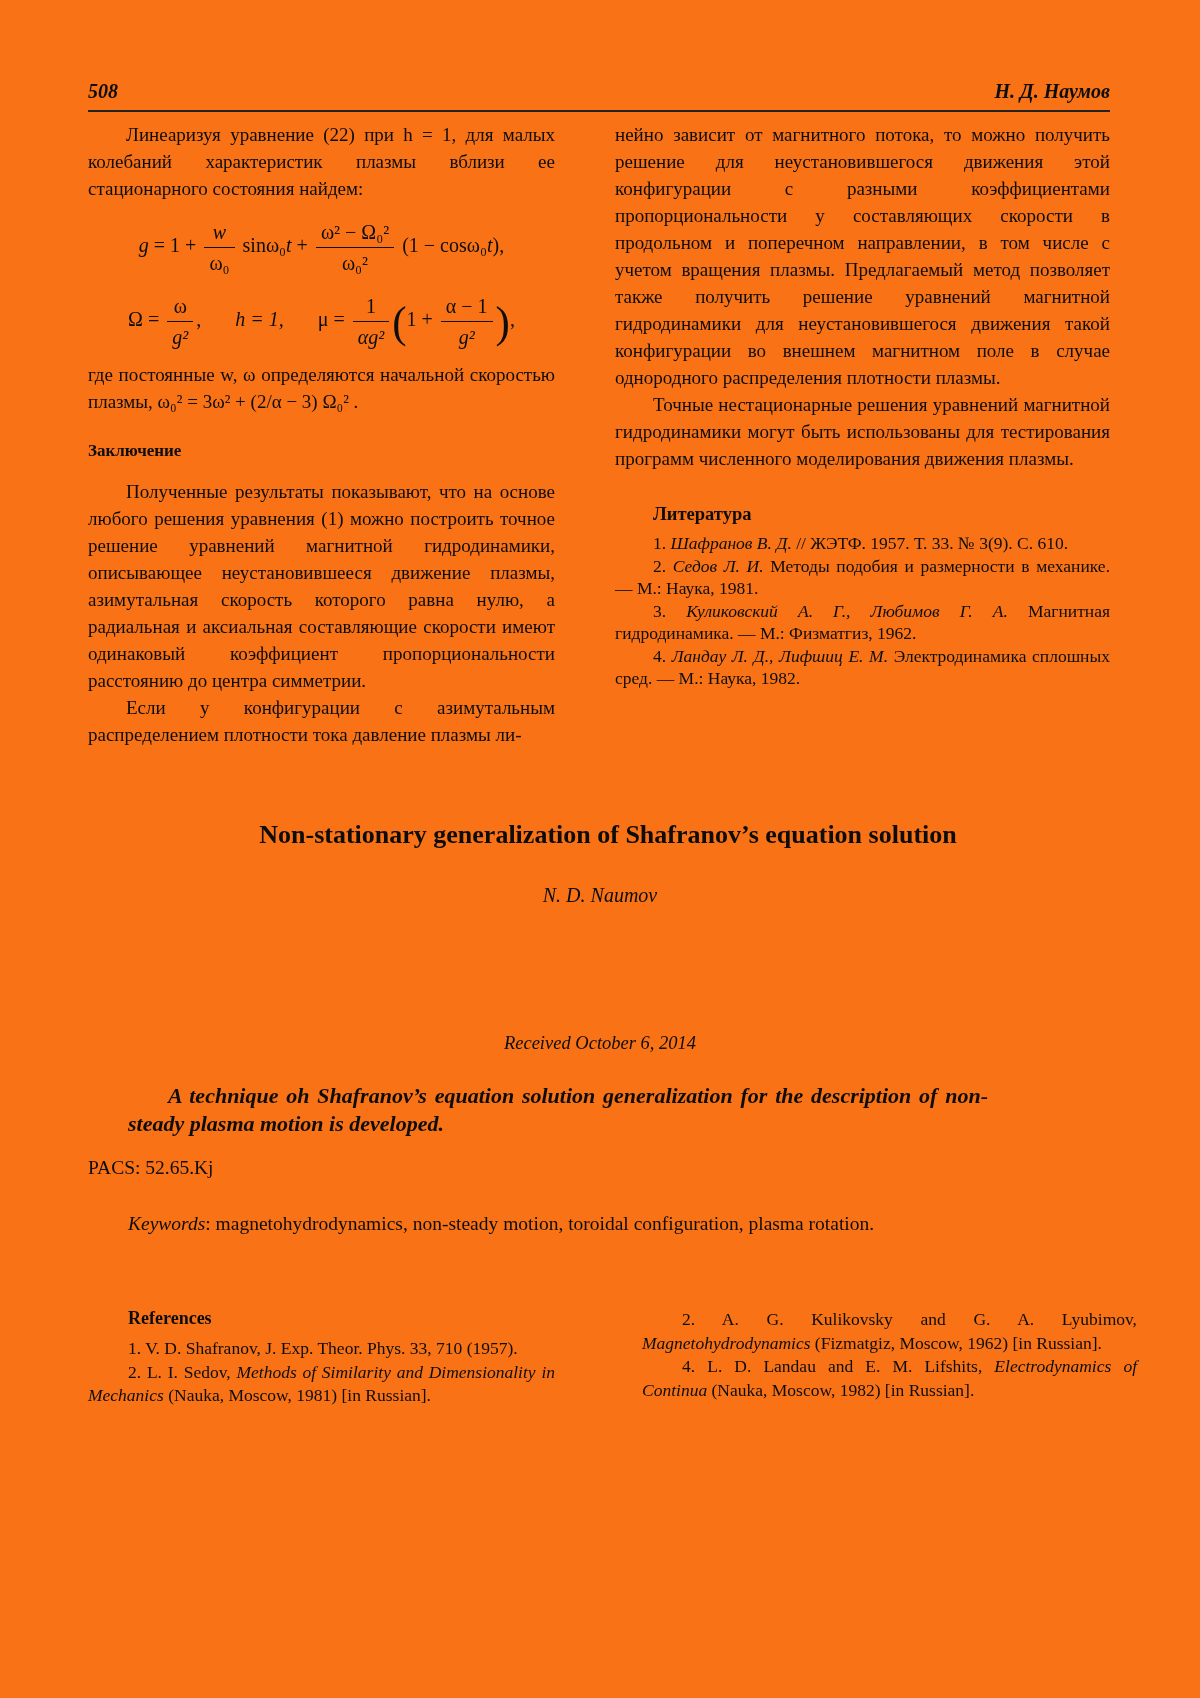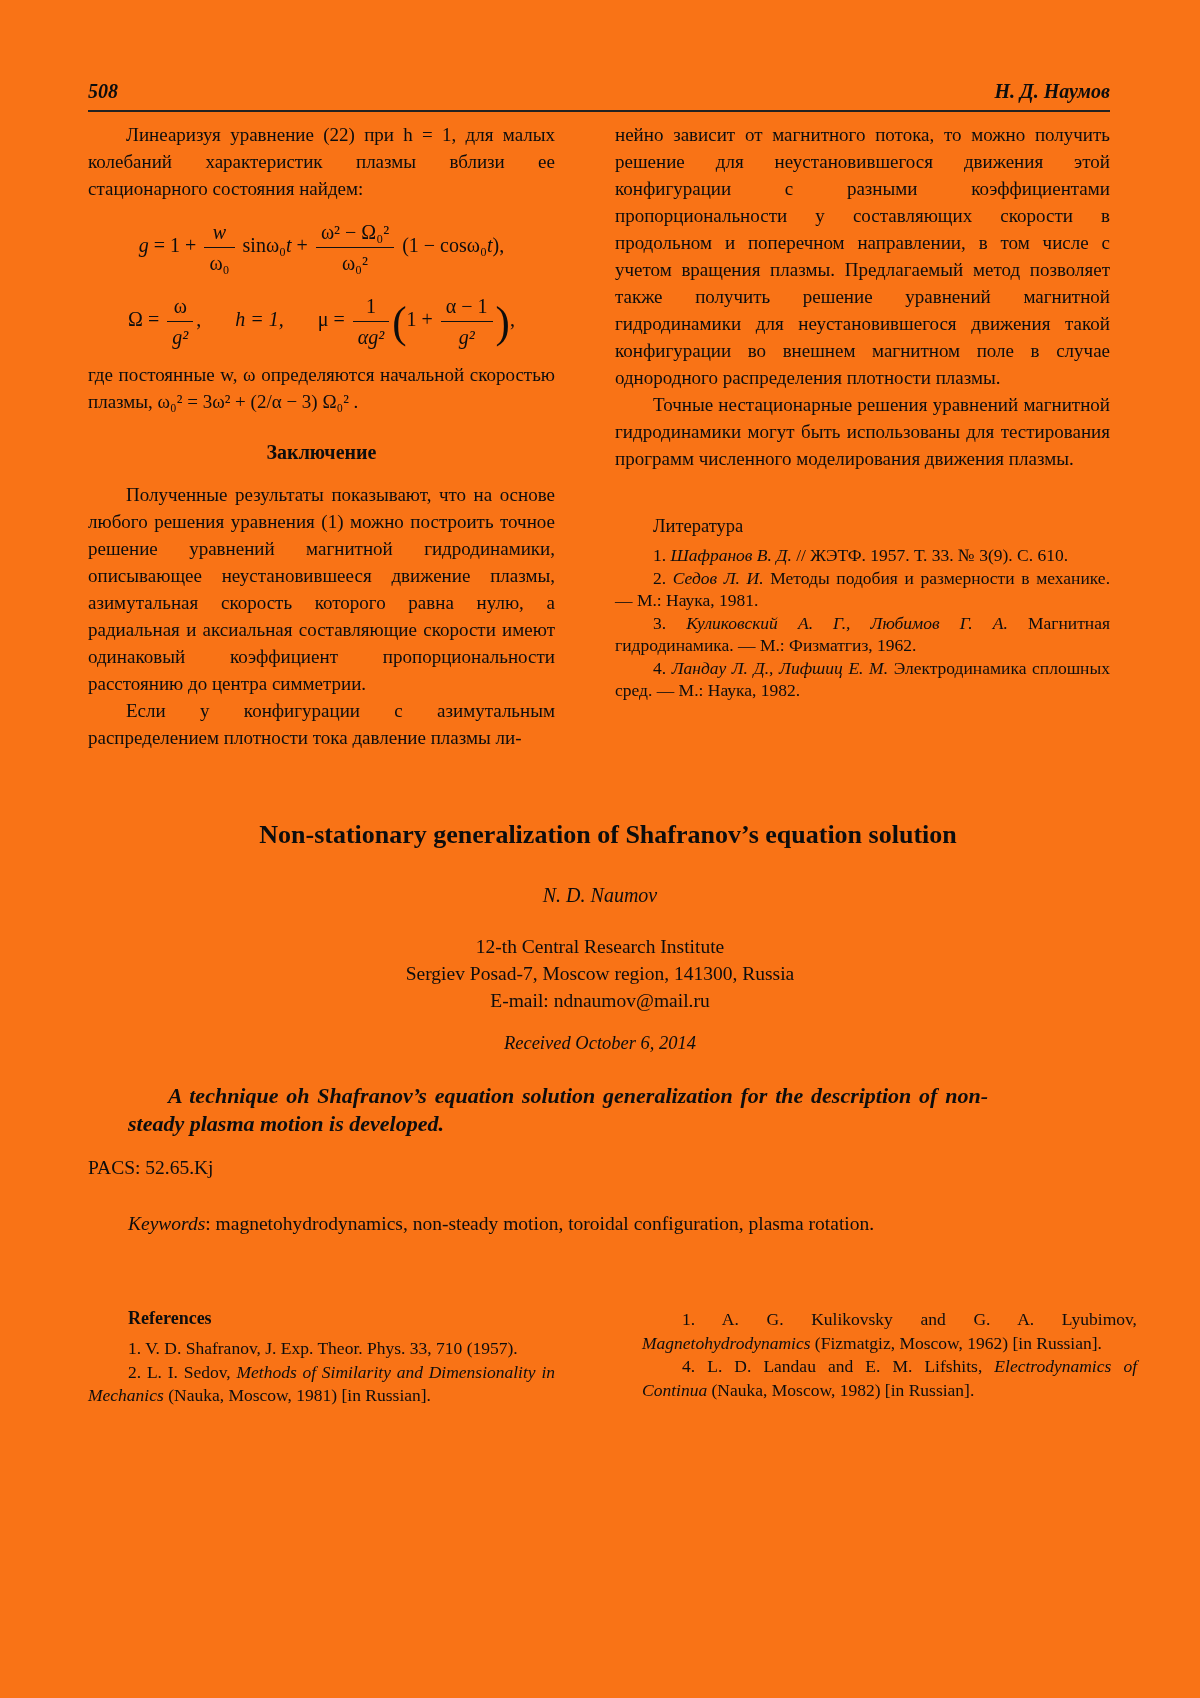--- a/index.html
+++ b/index.html
@@ -11,22 +11,22 @@
           justify-content:space-between;align-items:flex-end;
           font-weight:bold;font-style:italic;font-size:20px;
           padding-bottom:7px;border-bottom:2.5px solid #222;}
 
   
   .cols{position:absolute;left:88px;top:121px;width:1022px;display:flex;}
   .colL{width:467px;margin-right:60px;flex:0 0 auto;}
   .colR{width:495px;flex:0 0 auto;}
   .cols p{margin:0;font-size:19px;line-height:27px;text-align:justify;}
   p.ind{text-indent:38px;}
-  .h-conc{margin:26px 0 17px;text-align:center;font-size:20px;font-weight:bold;}
-  .lit-h{margin:44px 0 7px;font-weight:normal;font-size:18.5px;text-indent:38px;}
+  .h-conc{margin:26px 0 17px;font-size:17px;font-weight:bold;}
+  .lit-h{margin:32px 0 7px;font-weight:bold;font-size:18.5px;text-indent:38px;}
   .ref-ru{font-size:17.5px !important;line-height:22.5px !important;text-indent:38px;}
   .auth{font-style:italic;}
 
   
   .eq{margin:17px 0 11px;text-align:center;font-size:20px;line-height:1.2;}
   .it{font-style:italic;}
   .frac{display:inline-flex;flex-direction:column;text-align:center;
         vertical-align:middle;margin:0 3px;}
   .frac .num{display:block;border-bottom:1.4px solid #111;padding:1px 5px 3px;}
   .frac .den{display:block;padding:3px 5px 1px;}
@@ -124,37 +124,32 @@
       <p class="ref-ru"><span>1.</span> <span class="auth">Шафранов В. Д.</span><span> // ЖЭТФ. 1957. Т. 33. № 3(9). С. 610.</span></p>
       <p class="ref-ru"><span>2.</span> <span class="auth">Седов Л. И.</span><span> Методы подобия и размерности в механике. — М.: Наука, 1981.</span></p>
       <p class="ref-ru"><span>3.</span> <span class="auth">Куликовский А. Г., Любимов Г. А.</span><span> Магнитная гидродинамика. — М.: Физматгиз, 1962.</span></p>
       <p class="ref-ru"><span>4.</span> <span class="auth">Ландау Л. Д., Лифшиц Е. М.</span><span> Электродинамика сплошных сред. — М.: Наука, 1982.</span></p>
     </div>
   </div>
 
   <div class="en-title">Non-stationary generalization of Shafranov’s equation solution</div>
   <div class="en-author">N. D. Naumov</div>
 
-  <div class="en-affil">
-    <div>12-th Central Research Institute</div>
-    <div>Sergiev Posad-7, Moscow region, 141300, Russia</div>
-    <div>E-mail: ndnaumov@mail.ru</div>
-  </div>
 
   <div class="en-received">Received October 6, 2014</div>
   <div class="en-abstract">A technique oh Shafranov’s equation solution generalization for the description of non-steady plasma motion is developed.</div>
   <div class="en-pacs">PACS: 52.65.Kj</div>
 
   <div class="en-keywords"><span class="it">Keywords</span><span>: magnetohydrodynamics, non-steady motion, toroidal configuration, plasma rotation.</span></div>
 
   <div class="en-refs">
     <div class="colL">
       <div class="refs-h">References</div>
       <p><span>1. V. D. Shafranov, J. Exp. Theor. Phys. </span><span class="b">33,</span><span> 710 (1957).</span></p>
       <p><span>2. L. I. Sedov, </span><span class="it">Methods of Similarity and Dimensionality in Mechanics</span><span> (Nauka, Moscow, 1981) [in Russian].</span></p>
     </div>
     <div class="colR">
-      <p><span>1. A. G. Kulikovsky and G. A. Lyubimov, </span><span class="it">Magnetohydrodynamics</span><span> (Fizmatgiz, Moscow, 1962) [in Russian].</span></p>
+      <p><span>2. A. G. Kulikovsky and G. A. Lyubimov, </span><span class="it">Magnetohydrodynamics</span><span> (Fizmatgiz, Moscow, 1962) [in Russian].</span></p>
       <p><span>4. L. D. Landau and E. M. Lifshits, </span><span class="it">Electrodynamics of Continua</span><span> (Nauka, Moscow, 1982) [in Russian].</span></p>
     </div>
   </div>
 
 </div>
 
 </body></html>

